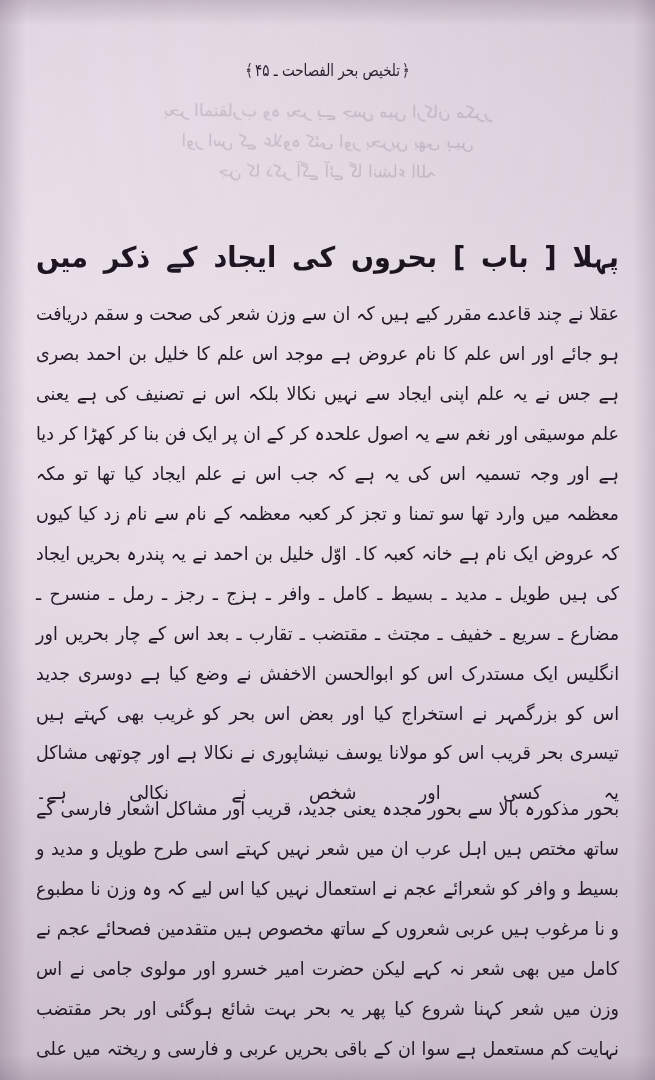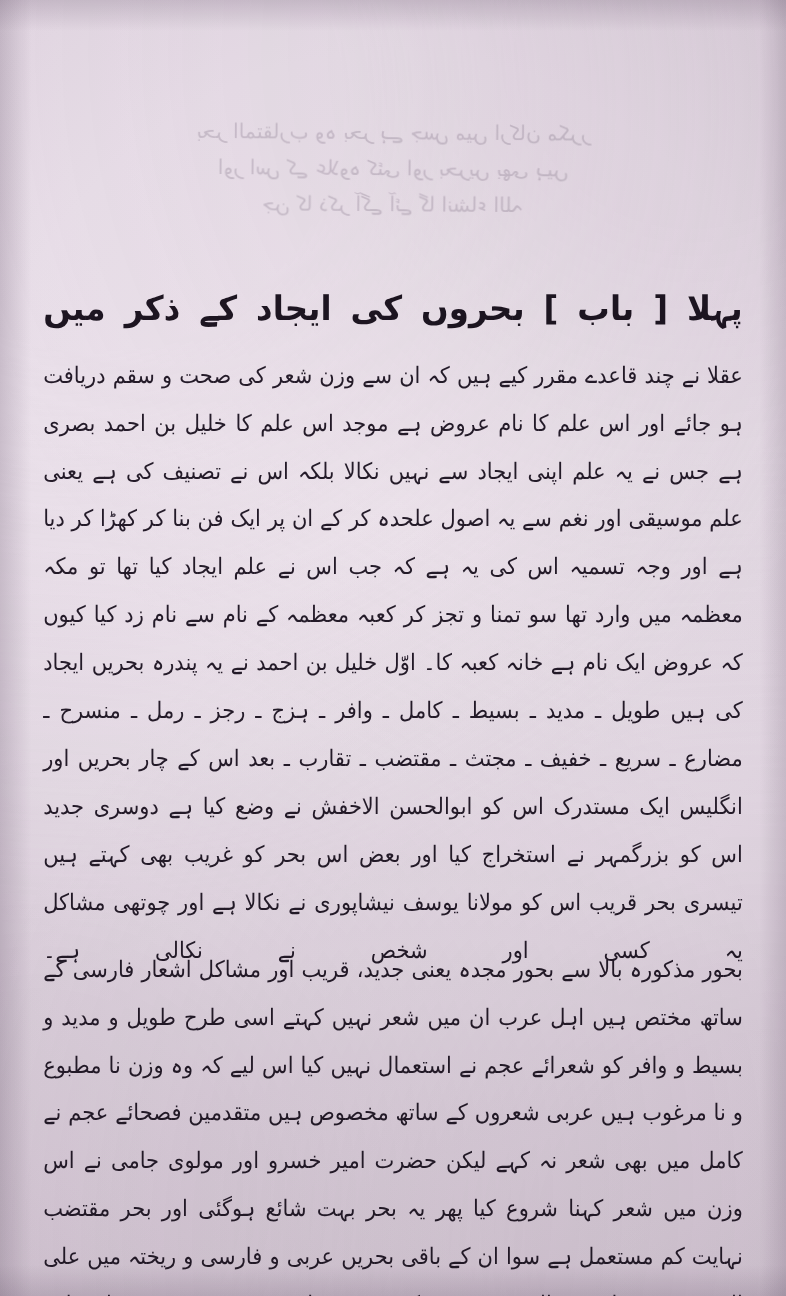--- a/index.html
+++ b/index.html
@@ -165,20 +165,23 @@
 
   <div class="edge-top"></div>
   <div class="binding"></div>
   <div class="edge-right"></div>
   <div class="edge-bottom"></div>
 
   <div class="bleed">بحر المتقارب وہ بحر ہے جس میں ارکان مکرر
 اور اس کے علاوہ کئی اور بحریں بھی ہیں
 جن کا ذکر آگے آئے گا انشاء اللہ</div>
 
+  <div class="header">
+    <span class="orn">﴿</span><span class="hdr-text">تلخیص بحر الفصاحت ـ ۴۵</span><span class="orn">﴾</span>
+  </div>
 
   <div class="content">
     <h1 class="chapter-title">پہلا [ باب ] بحروں کی ایجاد کے ذکر میں</h1>
     <p class="para">عقلا نے چند قاعدے مقرر کیے ہیں کہ ان سے وزن شعر کی صحت و سقم دریافت ہو جائے اور اس علم کا نام عروض ہے موجد اس علم کا خلیل بن احمد بصری ہے جس نے یہ علم اپنی ایجاد سے نہیں نکالا بلکہ اس نے تصنیف کی ہے یعنی علم موسیقی اور نغم سے یہ اصول علحدہ کر کے ان پر ایک فن بنا کر کھڑا کر دیا ہے اور وجہ تسمیہ اس کی یہ ہے کہ جب اس نے علم ایجاد کیا تھا تو مکہ معظمہ میں وارد تھا سو تمنا و تجز کر کعبہ معظمہ کے نام سے نام زد کیا کیوں کہ عروض ایک نام ہے خانہ کعبہ کا۔ اوّل خلیل بن احمد نے یہ پندرہ بحریں ایجاد کی ہیں طویل ـ مدید ـ بسیط ـ کامل ـ وافر ـ ہزج ـ رجز ـ رمل ـ منسرح ـ مضارع ـ سریع ـ خفیف ـ مجتث ـ مقتضب ـ تقارب ـ بعد اس کے چار بحریں اور انگلیس ایک مستدرک اس کو ابوالحسن الاخفش نے وضع کیا ہے دوسری جدید اس کو بزرگمہر نے استخراج کیا اور بعض اس بحر کو غریب بھی کہتے ہیں تیسری بحر قریب اس کو مولانا یوسف نیشاپوری نے نکالا ہے اور چوتھی مشاکل یہ کسی اور شخص نے نکالی ہے۔</p>
     <p class="para last">بحور مذکورہ بالا سے بحور مجدہ یعنی جدید، قریب اور مشاکل اشعار فارسی کے ساتھ مختص ہیں اہل عرب ان میں شعر نہیں کہتے اسی طرح طویل و مدید و بسیط و وافر کو شعرائے عجم نے استعمال نہیں کیا اس لیے کہ وہ وزن نا مطبوع و نا مرغوب ہیں عربی شعروں کے ساتھ مخصوص ہیں متقدمین فصحائے عجم نے کامل میں بھی شعر نہ کہے لیکن حضرت امیر خسرو اور مولوی جامی نے اس وزن میں شعر کہنا شروع کیا پھر یہ بحر بہت شائع ہوگئی اور بحر مقتضب نہایت کم مستعمل ہے سوا ان کے باقی بحریں عربی و فارسی و ریختہ میں علی العموم مستعمل ہیں القصہ بحور مذکورہ سے سات ـ بحریں مفرد ہیں اور بارہ مرکب مفردان کو کہتے ہیں جن میں ایک ہی رکن کی تکرار ہوا اور مرکب وہ جو دو مختلف رکنوں کی</p>
   </div>
 
 </div>
 
 </body></html>

